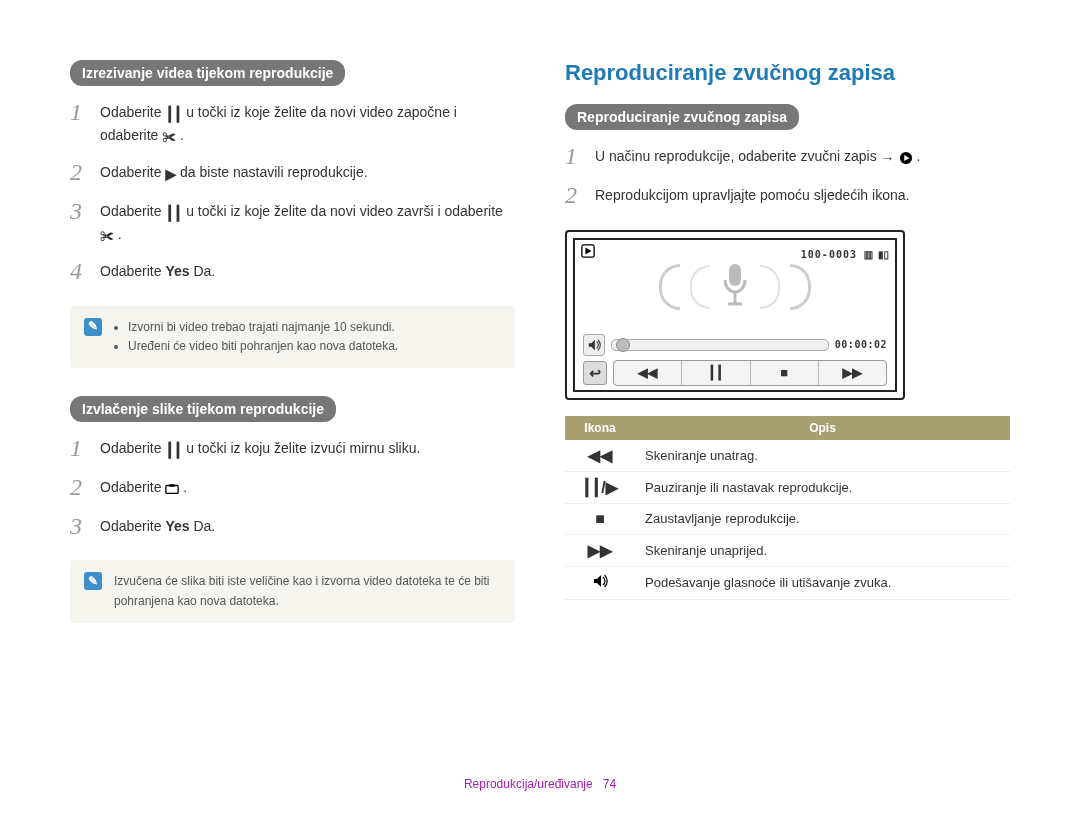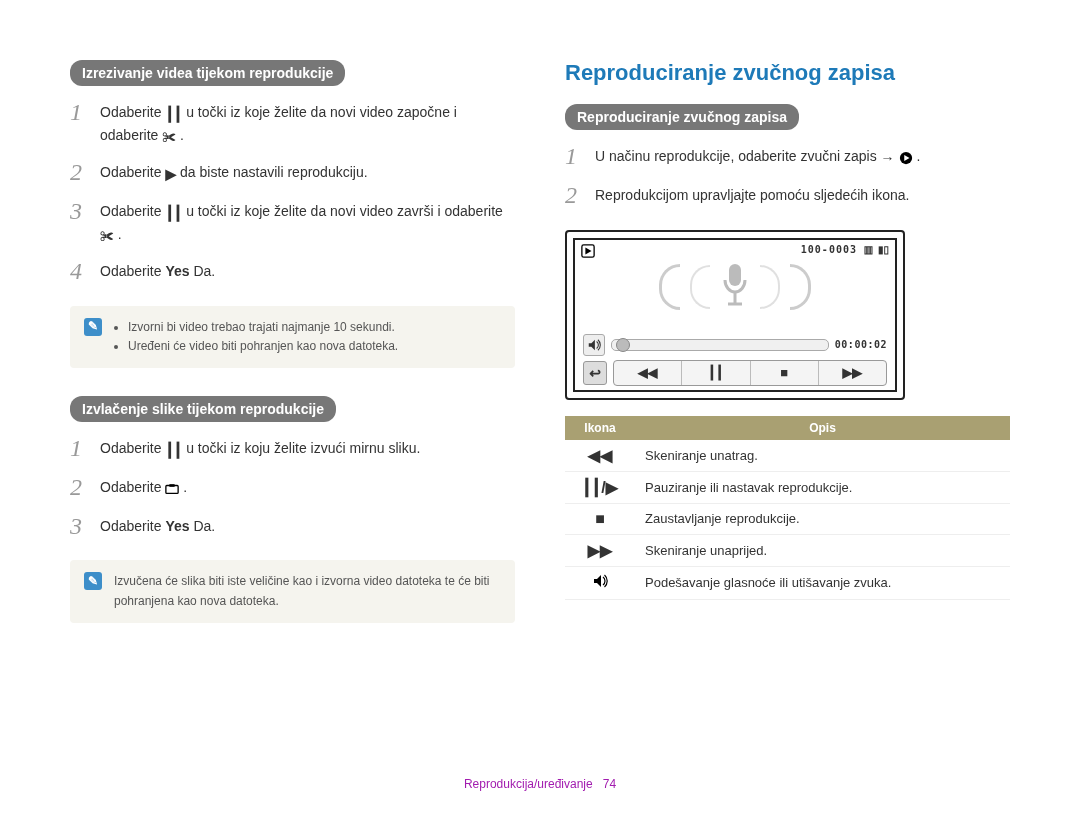--- a/index.html
+++ b/index.html
@@ -117,21 +117,21 @@
     position: relative;
     height: 150px;
     background: #fff;
     overflow: hidden;
   }
   .topbar {
     position: absolute;
     top: 4px; right: 6px; left: 6px;
     display: flex;
     justify-content: space-between;
-    align-items: flex-start;
+    align-items: flex-end;
     font-size: 10px;
     font-weight: bold;
     color: #333;
   }
   .mic-area {
     position: absolute;
     top: 22px; left: 0; right: 0;
     display: flex;
     justify-content: center;
     align-items: center;
@@ -278,21 +278,21 @@
             <span> u točki iz koje želite da novi video započne i odaberite </span>
             <span class="inline-icon">✀</span>
             <span>.</span>
           </div>
         </div>
         <div class="step">
           <div class="step-num">2</div>
           <div class="step-text">
             <span>Odaberite </span>
             <span class="inline-icon"><b>▶</b></span>
-            <span> da biste nastavili reprodukciju.</span>
+            <span> da biste nastavili reprodukcije.</span>
           </div>
         </div>
         <div class="step">
           <div class="step-num">3</div>
           <div class="step-text">
             <span>Odaberite </span>
             <span class="inline-icon"><b>┃┃</b></span>
             <span> u točki iz koje želite da novi video završi i odaberite </span>
             <span class="inline-icon">✀</span>
             <span>.</span>

